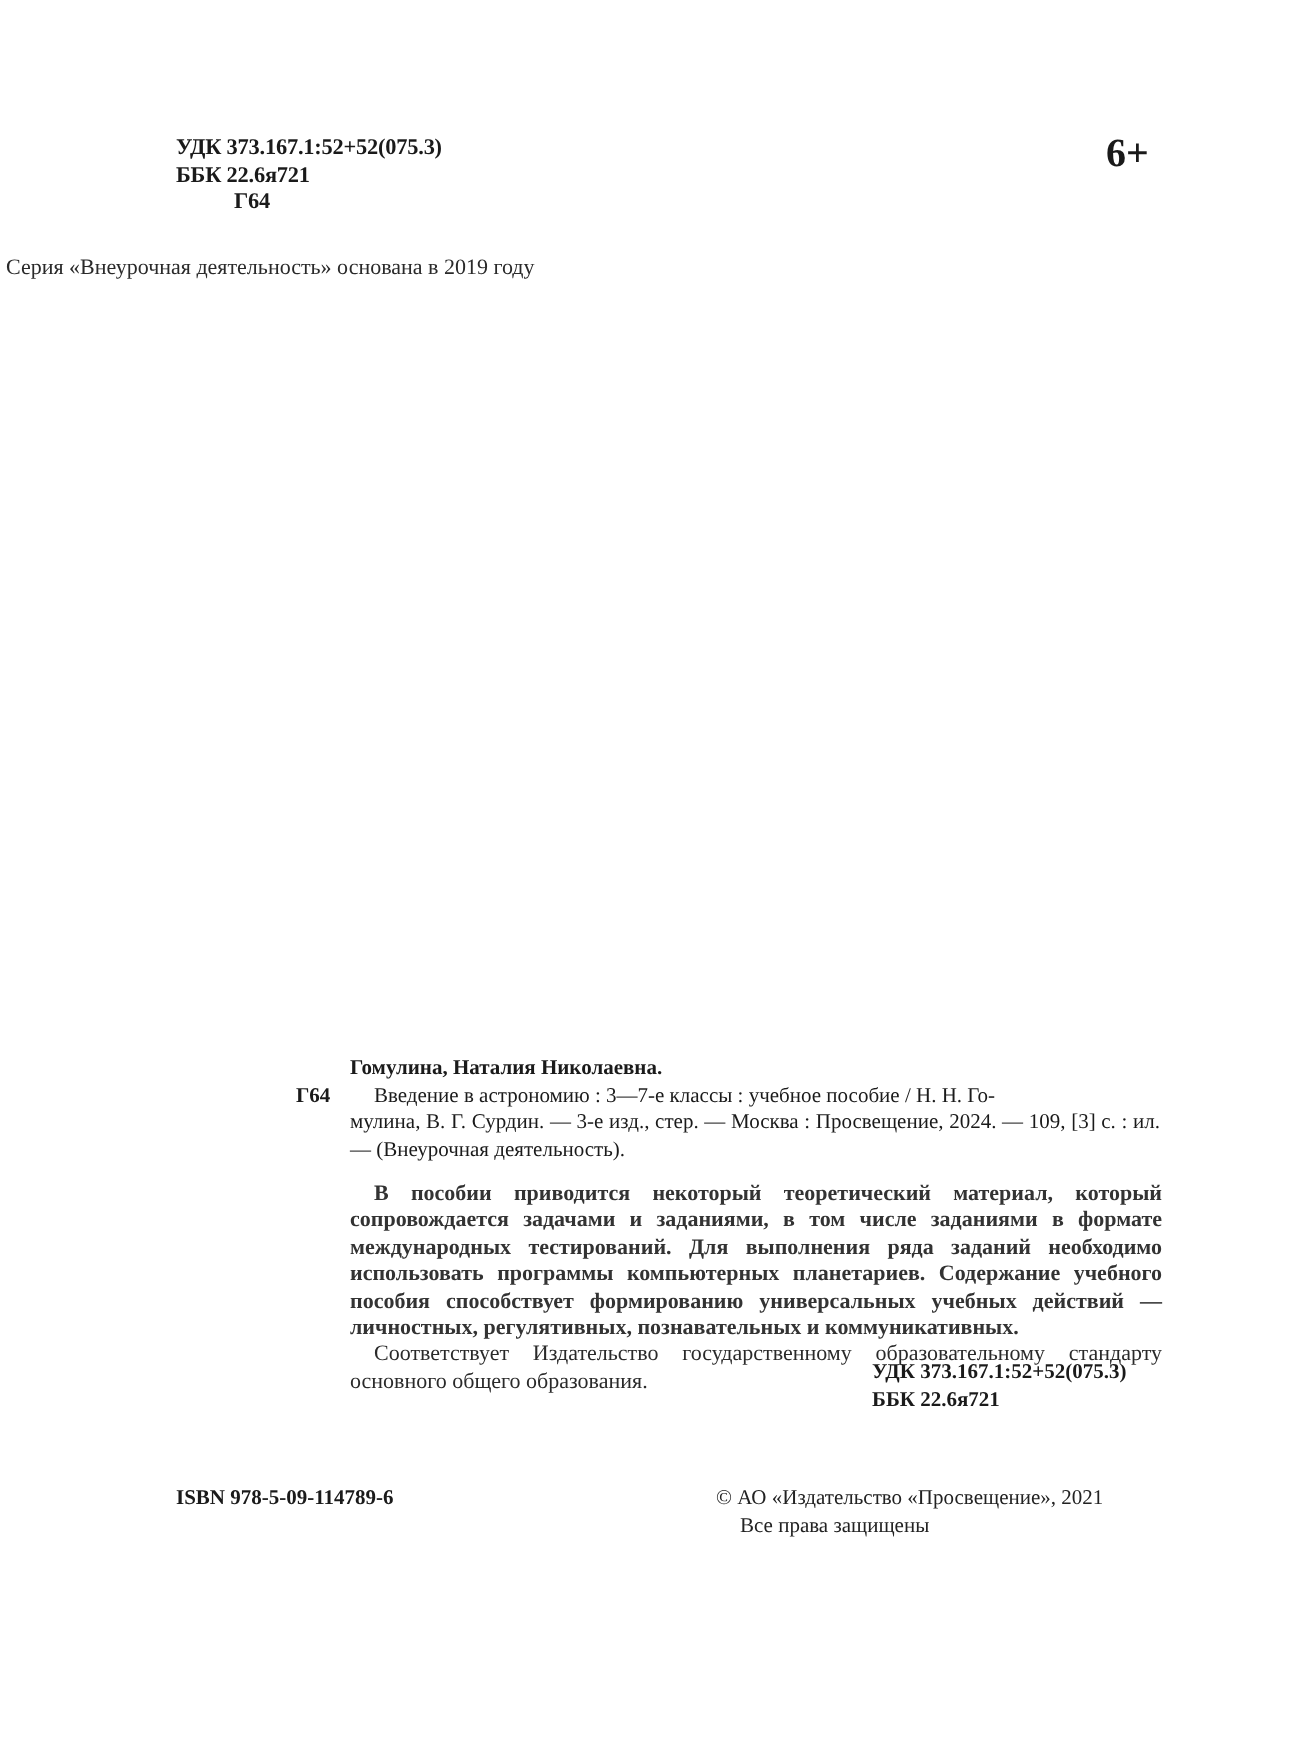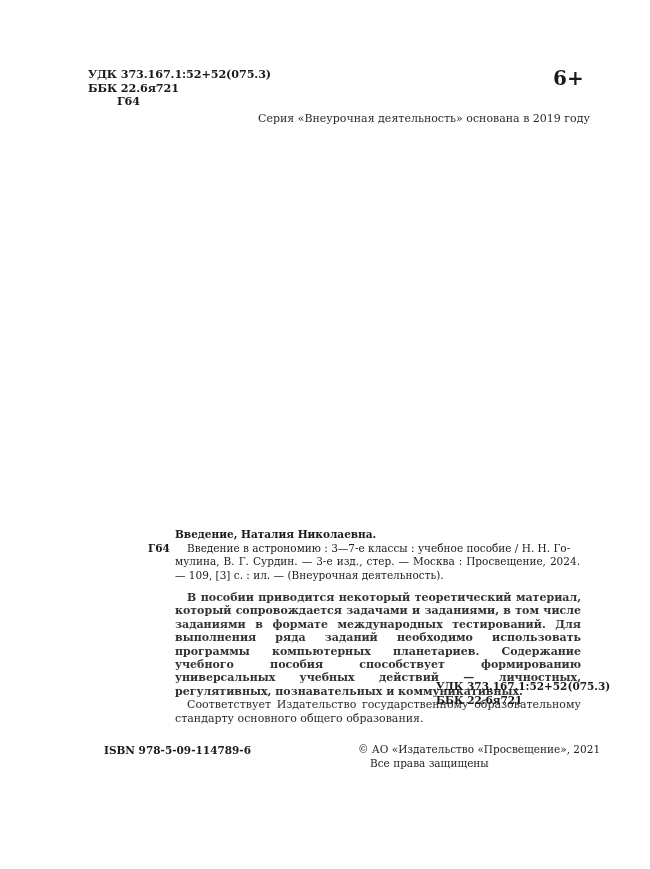--- a/index.html
+++ b/index.html
@@ -1,58 +1,58 @@
 <!DOCTYPE html>
 <html><head>
 <meta charset="utf-8">
 <style>
   html, body { margin: 0; padding: 0; background: #ffffff; }
   body {
     width: 650px; height: 869px; position: relative; overflow: hidden;
     font-family: "DejaVu Serif", "Liberation Serif", serif;
     color: #1a1a1a;
   }
-  .abs { position: absolute; }
+  .abs { position: absolute; font-family: Liberation Serif, serif; }
   .udk-top { left: 88px; top: 68px; font-size: 11.2px; line-height: 13.5px; font-weight: bold; letter-spacing: -0.1px; }
   .udk-top .indent { padding-left: 29px; display: block; }
   .age { left: 553px; top: 66px; font-size: 20px; font-weight: bold; }
-  .series { left: 0; width: 590px; top: 112px; text-align: right; font-size: 11px; color: #2a2a2a; }
+  .series { left: 0; width: 590px; top: 128px; text-align: left; font-size: 11px; color: #2a2a2a; }
   .series span { padding-left: 3px; }
   .cat { left: 148px; top: 528px; width: 432px; font-size: 10.5px; line-height: 13.6px; }
   .cat .author { font-weight: bold; padding-left: 27px; display: block; }
   .cat .row { display: flex; }
   .cat .code { width: 27px; font-weight: bold; flex-shrink: 0; }
   .cat .text { flex: 1; text-align: justify; text-indent: 12px; }
   .cat .cont { padding-left: 27px; text-align: justify; }
   .cat .isbn { padding-left: 39px; display: block; }
   .annot { left: 175px; top: 591px; width: 406px; font-size: 11px; line-height: 13.4px; font-weight: bold; color: #333; text-align: justify; }
   .annot p { margin: 0; text-indent: 12px; }
   .annot .normal { font-weight: normal; color: #2a2a2a; }
   .udk-bottom { left: 436px; top: 680px; font-size: 10.5px; line-height: 13.5px; font-weight: bold; }
-  .isbn-bottom { left: 88px; top: 744px; font-size: 10.5px; font-weight: bold; margin-left: 16px; }
+  .isbn-bottom { left: 88px; top: 744px; font-size: 10.5px; font-weight: bold; }
   .copy { left: 358px; top: 743px; font-size: 10.5px; line-height: 13.6px; color: #222; }
   .copy .ind { padding-left: 12px; display: block; }
 </style>
 </head>
 <body>
 
 <div class="abs udk-top">
   <span style="display:block">УДК 373.167.1:52+52(075.3)</span>
   <span style="display:block">ББК 22.6я721</span>
   <span class="indent">Г64</span>
 </div>
 
 <div class="abs age">6+</div>
 
 <div class="abs series">
   <span>Серия «Внеурочная деятельность» основана в 2019 году</span>
 </div>
 
 <div class="abs cat">
-  <span class="author">Введение, Наталия Николаевна.</span>
+  <span class="author">Гомулина, Наталия Николаевна.</span>
   <div class="row">
     <span class="code">Г64</span>
     <span class="text">Введение в астрономию : 3—7-е классы : учебное пособие / Н. Н. Го-</span>
   </div>
   <div class="cont">мулина, В. Г. Сурдин. — 3-е изд., стер. — Москва : Просвещение, 2024. — 109, [3] с. : ил. — (Внеурочная деятельность).</div>
 </div>
 
 <div class="abs annot">
   <p>В пособии приводится некоторый теоретический материал, который сопровождается задачами и заданиями, в том числе заданиями в формате международных тестирований. Для выполнения ряда заданий необходимо использовать программы компьютерных планетариев. Содержание учебного пособия способствует формированию универсальных учебных действий — личностных, регулятивных, познавательных и коммуникативных.</p>
   <p class="normal">Соответствует Издательство государственному образовательному стандарту основного общего образования.</p>

